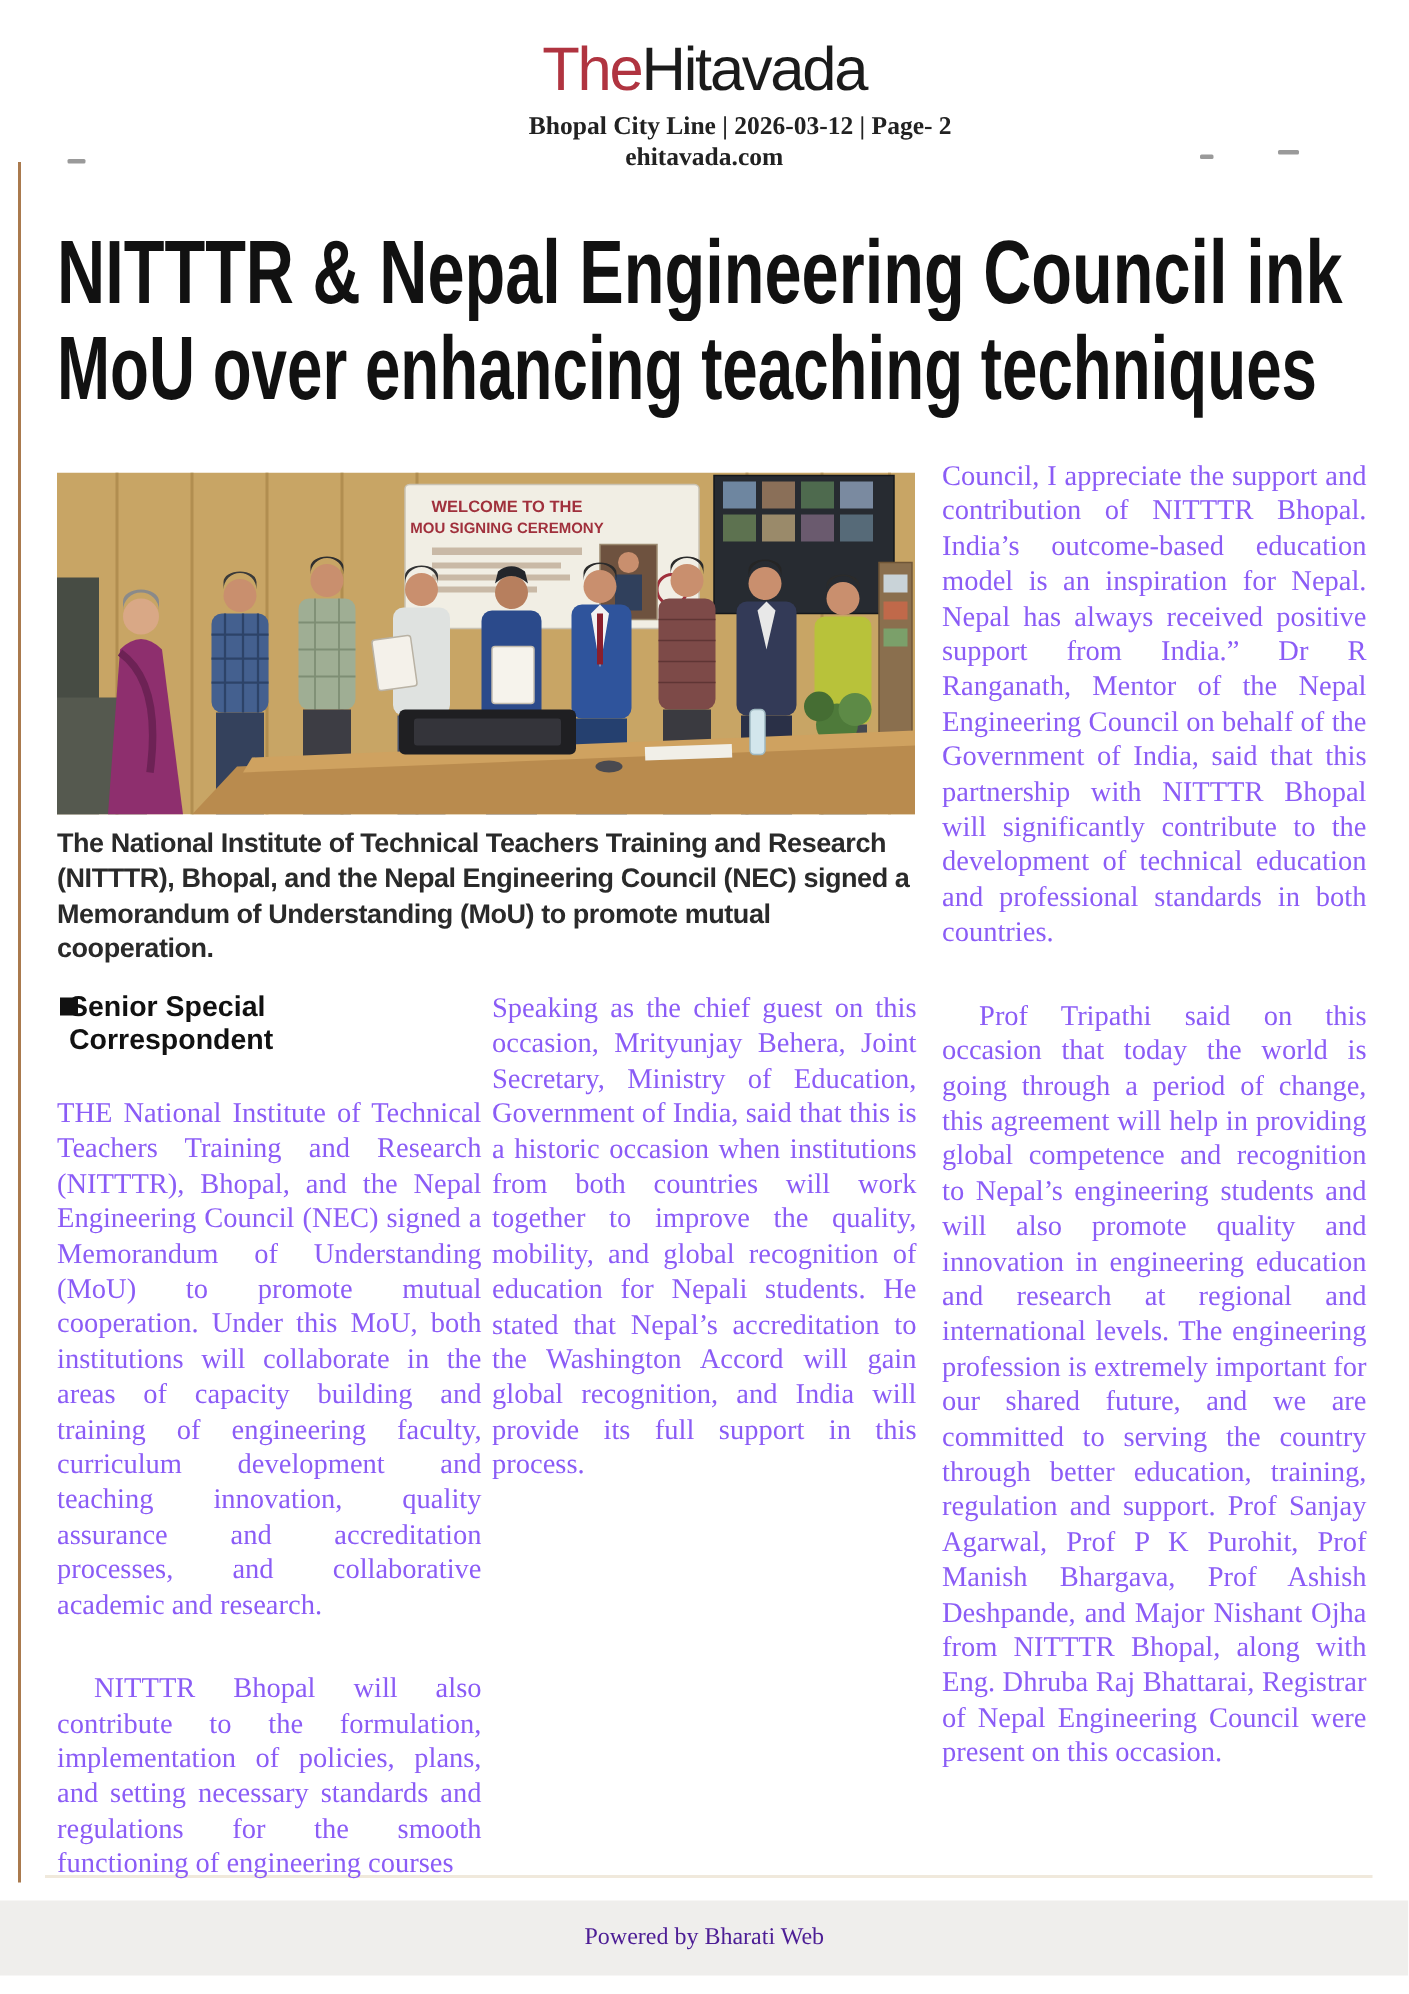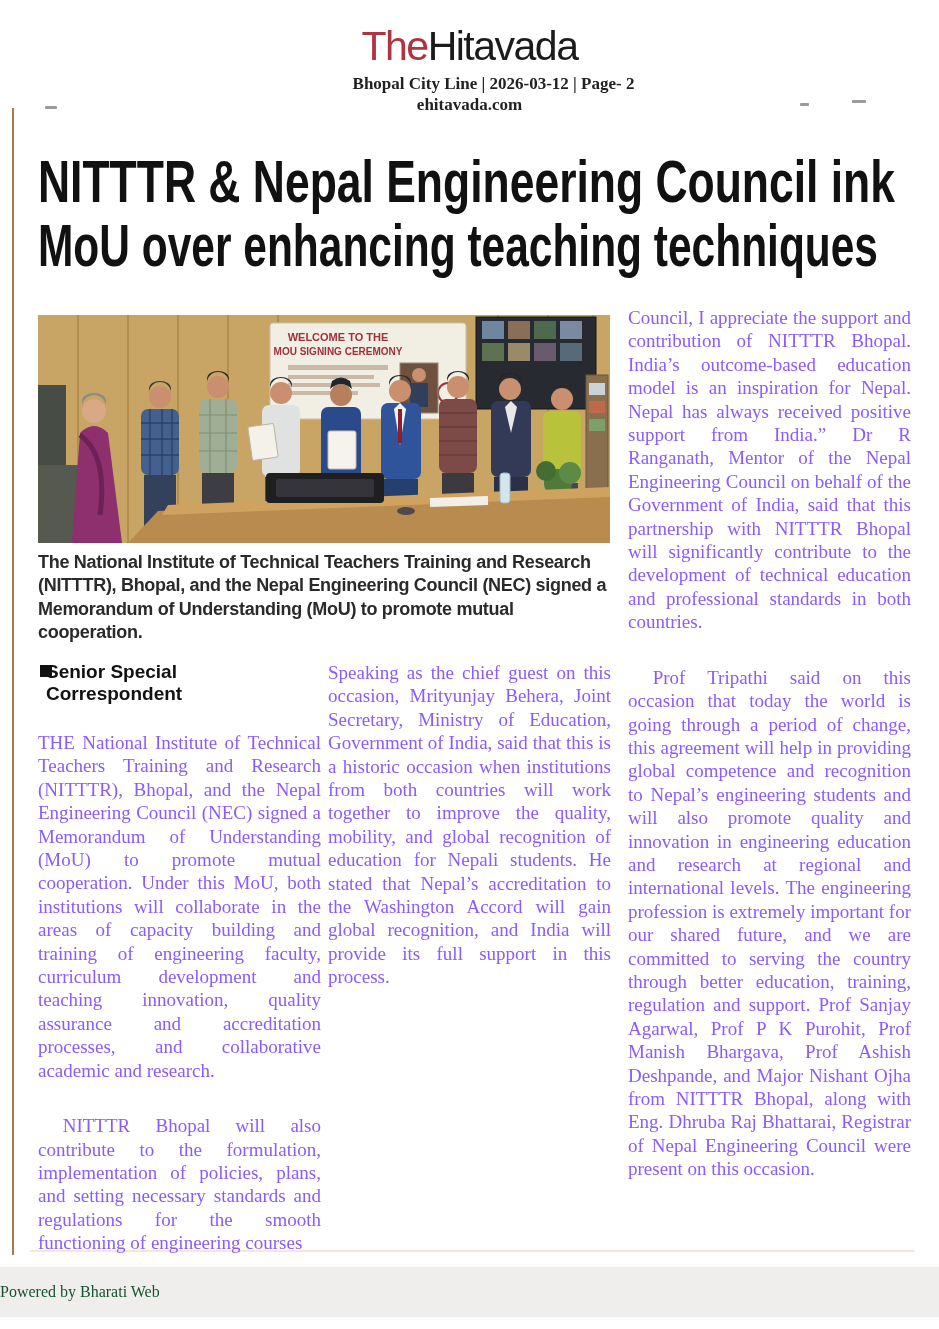--- a/index.html
+++ b/index.html
@@ -39,22 +39,22 @@
   .col{position:absolute;width:283px;font-family:"Liberation Serif",serif;font-size:19px;
        line-height:23.4px;text-align:justify;color:#8b5cf6;hyphens:auto;-webkit-hyphens:auto;}
   .col1{left:38px;top:731px;}
   .col2{left:328px;top:661px;}
   .col3{left:628px;top:306px;}
   .col p{margin:0;padding:0;}
   .col p + p{text-indent:1.3em;margin-top:32px;}
 
   
   .footer{position:absolute;left:0;top:1267px;width:939px;height:50px;background:#efeeec;}
-  .footer .ftext{width:100%;text-align:left;line-height:50px;
-                 font-family:"Liberation Serif",serif;font-size:16px;color:#14532d;}
+  .footer .ftext{width:100%;text-align:center;line-height:50px;
+                 font-family:"Liberation Serif",serif;font-size:16px;color:#4c1d95;}
 </style>
 </head>
 <body>
 
 <div id="page">
 
   <div class="masthead">
     <div class="logo">
       <span class="the">The</span><span class="rest">Hitavada</span>
     </div>

